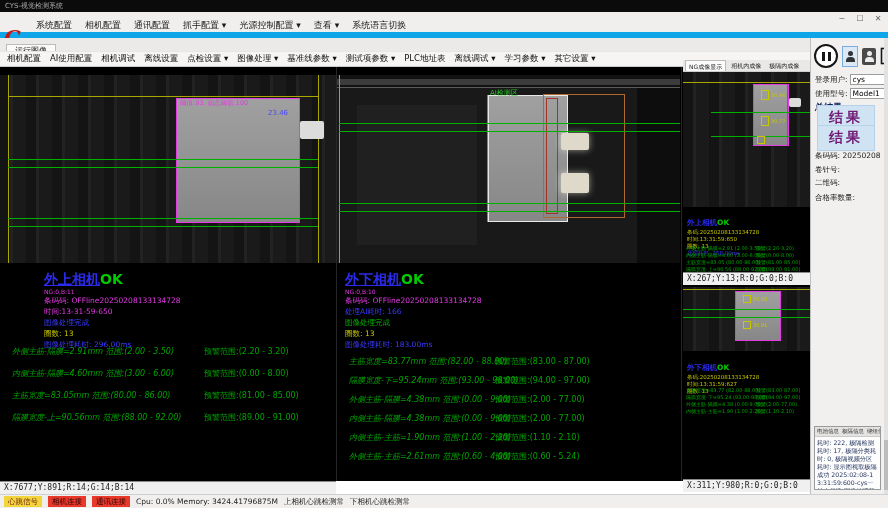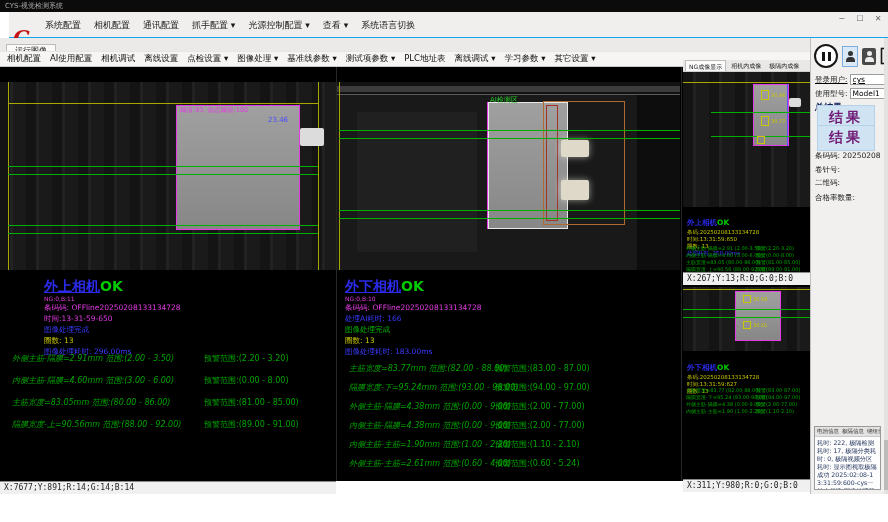--- a/index.html
+++ b/index.html
@@ -3,43 +3,43 @@
 <meta charset="utf-8">
 <style>
   * { margin:0; padding:0; box-sizing:border-box; }
   html,body { background:#fff; }
   #app { position:relative; width:888px; height:522px; background:#ffffff;
          font-family:"DejaVu Sans", sans-serif; overflow:hidden; }
 
   
   .titlebar { position:absolute; top:0; left:0; right:0; height:12px; background:#0b0b0b;
               color:#a9a9a9; font-size:7px; line-height:12px; padding-left:5px; }
-  .menubar  { position:absolute; top:12px; left:9px; right:0; height:26px; background:#f0efee;
-              border-bottom:1px solid #0ea5e9;text-decoration:underline; }
+  .menubar  { position:absolute; top:12px; left:0; right:0; height:26px; background:#f0efee;
+              border-bottom:6px solid #0ea5e9;text-decoration:underline; }
   .logo { position:absolute; left:4px; top:14px; width:26px; height:24px; color:#c11616;
           font-size:21px; font-weight:bold; font-style:italic; font-family:"DejaVu Serif",serif;
           line-height:24px; }
   .menu-items { position:absolute; left:36px; top:0; height:26px; display:flex; align-items:center; gap:13px; }
   .menu-item { font-size:9px; color:#1a1a1a; cursor:default; }
   .win-btns { position:absolute; right:4px; top:2px; display:flex; gap:6px; }
   .win-btn { font-size:8px; color:#666; width:12px; text-align:center; }
 
   .tabrow { position:absolute; top:38px; left:0; width:810px; height:13px; background:#eceae9; }
   .view-tab { display:inline-block; margin-left:6px; padding:0 8px; font-size:8px; line-height:11px;
               background:#fbfaf9; border:1px solid #bcbcbc; border-bottom:none; color:#222; }
   .toolbar { position:absolute; top:51px; left:0; width:810px; height:16px; background:#f6f5f4;
              border-top:1px solid #e6e6e6; border-bottom:1px solid #c9c9c9;
              display:flex; align-items:center; gap:9px; padding-left:7px; }
   .tool-item { font-size:8.5px; color:#111; white-space:nowrap; }
 
   
   .main { position:absolute; top:67px; left:0; width:810px; height:414px; background:#000; }
   .vsep { position:absolute; top:0; bottom:0; width:1px; background:#262626; }
 
-  .campanel { position:absolute; top:15px; height:414px; }
+  .campanel { position:absolute; top:8px; height:414px; }
   .cam-img { position:absolute; top:0; left:0; right:0; height:188px; overflow:hidden; background:#101010; }
   .stripes { position:absolute; inset:0;
      background:repeating-linear-gradient(90deg,#141414 0 10px,#222 10px 13px,#1a1a1a 13px 26px); }
   .yline-h { position:absolute; height:1px; background:#a8a800; }
   .yline-v { position:absolute; width:1px; background:#a8a800; }
   .gline   { position:absolute; height:1px; background:#00b000; }
   .grayblock { position:absolute; background:linear-gradient(#a0a0a0,#878787); border:1px solid #e33ae3; }
   .connector { position:absolute; background:#dcdcdc; border-radius:2px; }
   .ovl-mag { position:absolute; font-size:6.5px; color:#e33ae3; white-space:nowrap; }
   .ovl-blue{ position:absolute; font-size:7px; color:#4a4aff; white-space:nowrap; }
@@ -344,21 +344,21 @@
         <span class="p-head" style="background:#ededed;"></span>
         <span class="p-body" style="background:#ededed;"></span>
       </div>
       <svg width="16" height="18" viewBox="0 0 16 18">
         <rect x="1.5" y="1.5" width="9" height="15" fill="none" stroke="#161616" stroke-width="1.6"></rect>
         <line x1="7" y1="9" x2="15" y2="9" stroke="#161616" stroke-width="1.6"></line>
         <polyline points="12,6 15,9 12,12" fill="none" stroke="#161616" stroke-width="1.6"></polyline>
       </svg>
     </div>
 
-    <div class="rp-row" style="top:36px;text-decoration:underline;">
+    <div class="rp-row" style="top:36px;">
       <span class="rp-label">登录用户:</span>
       <input class="rp-input" value="cys" style="">
     </div>
     <div class="rp-row" style="top:50px;">
       <span class="rp-label">使用型号:</span>
       <input class="rp-input" value="Model1" style="">
     </div>
     <div class="rp-row" style="top:63px;">
       <span class="rp-total">总结果:</span>
     </div>
@@ -383,14 +383,22 @@
         <span class="stats-tab">极隔信息</span>
         <span class="stats-tab">绕组信息</span>
       </div>
       <div class="stats-body">耗时: 222, 极隔检测耗时: 17, 极隔分类耗时: 0, 极隔视频分区耗时: 显示图视取极隔成功 2025:02:08-13:31:59:600-cys一外上相机-图像处理耗时: 258.00ms</div>
     </div>
     <div class="rp-scroll">
       <div class="rp-thumb"></div>
     </div>
   </div>
 
+  <div class="statusbar">
+    <span class="badge yel">心跳信号</span>
+    <span class="badge red">相机连接</span>
+    <span class="badge red">通讯连接</span>
+    <span class="sb-text">Cpu: 0.0% Memory: 3424.41796875M</span>
+    <span class="sb-text">上相机心跳检测常</span>
+    <span class="sb-text">下相机心跳检测常</span>
+  </div>
 
 </div>
 
 </body></html>

